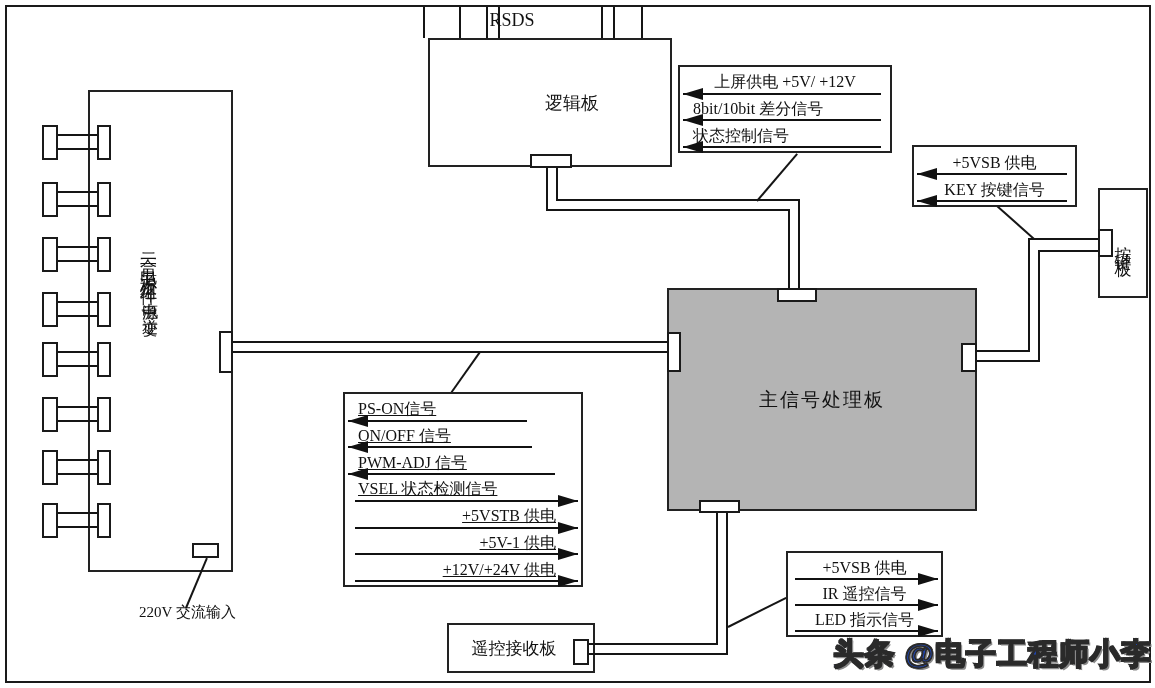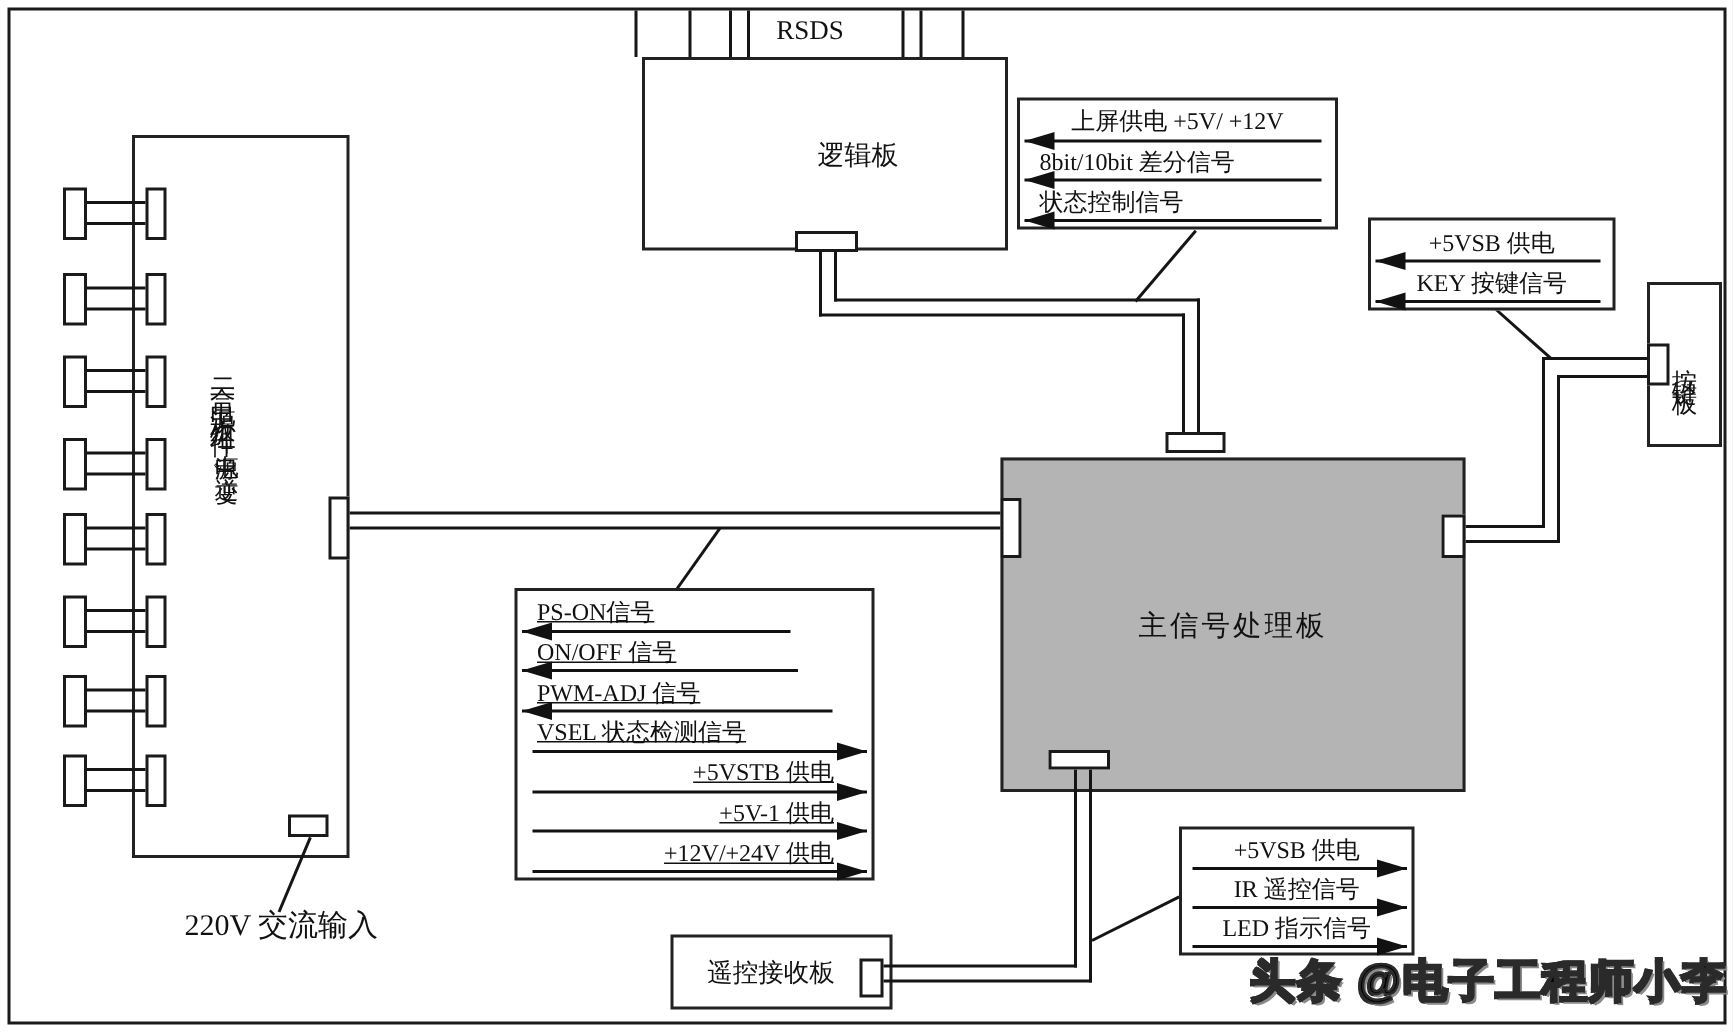--- a/index.html
+++ b/index.html
@@ -28,42 +28,42 @@
   .ah.right{right:0;border-left:20px solid #111;}
   .vtext{writing-mode:vertical-rl;text-orientation:mixed;}
   #rsds{font-size:18px;text-align:center;}
   #logic-label{font-size:18px;}
   #main-label{font-size:19px;letter-spacing:2px;}
   #keypad-label{font-size:17px;letter-spacing:7px;}
   #remote-label{font-size:17px;padding-right:14px;}
   #pb-text{display:flex;gap:7px;}
   #pb-main{font-size:17px;letter-spacing:5px;}
   #pb-sub{font-size:16px;letter-spacing:2px;margin-top:-4px;}
-  #ac-label{font-size:20px;text-align:center;}
+  #ac-label{font-size:15px;text-align:center;}
   #watermark{
     font-family:"Liberation Sans","DejaVu Sans",sans-serif;font-weight:bold;
-    font-size:30px;letter-spacing:1px;color:#000000;text-align:right;
+    font-size:30px;letter-spacing:1px;color:#1d4ed8;text-align:right;
     -webkit-text-stroke:1.6px #2a2a2a;
     text-shadow:2px 2px 0 #8a8a8a,1px 1px 0 #2a2a2a,-1px -1px 0 #2a2a2a,
                 1px -1px 0 #2a2a2a,-1px 1px 0 #2a2a2a;
     white-space:nowrap;
   }
 </style>
 </head>
 <body>
 
 <div id="canvas">
 
   <div id="frame" class="abs"></div>
 
   <div class="abs board" style="left:428px;top:38px;width:244px;height:129px;padding-left:44px;">
     <span id="logic-label">逻辑板</span>
   </div>
 
-  <div class="abs board" style="left: 667px; top: 288px; width: 310px; height: 223px; background: rgb(180, 180, 180); margin-top: 17px;">
+  <div class="abs board" style="left: 667px; top: 288px; width: 310px; height: 223px; background: rgb(180, 180, 180);">
     <span id="main-label">主信号处理板</span>
   </div>
 
   <div class="abs board" style="left:88px;top:90px;width:145px;height:482px;"></div>
   <div id="pb-text" class="abs vtext" style="left:137px;top:240px;height:200px;">
     <span id="pb-main">二合一电源板组件</span>
     <span id="pb-sub">(电源+逆变)</span>
   </div>
 
   <div class="abs board" style="left:1098px;top:188px;width:50px;height:110px;">
@@ -76,21 +76,21 @@
 
   <div>
     <div class="abs line" style="left:423px;top:7px;width:2px;height:31px;"></div>
     <div class="abs line" style="left:459px;top:7px;width:2px;height:31px;"></div>
     <div class="abs line" style="left:486px;top:7px;width:2px;height:31px;"></div>
     <div class="abs line" style="left:498px;top:7px;width:2px;height:31px;"></div>
     <div class="abs line" style="left:601px;top:7px;width:2px;height:31px;"></div>
     <div class="abs line" style="left:613px;top:7px;width:2px;height:31px;"></div>
     <div class="abs line" style="left:641px;top:7px;width:2px;height:31px;"></div>
   </div>
-  <div id="rsds" class="abs" style="left:498px;top:10px;width:84px;">RSDS</div>
+  <div id="rsds" class="abs" style="left:470px;top:10px;width:84px;">RSDS</div>
 
   <div>
     <div class="abs line" style="left:546px;top:166px;width:2px;height:45px;"></div>
     <div class="abs line" style="left:556px;top:166px;width:2px;height:35px;"></div>
     <div class="abs line" style="left:556px;top:199px;width:244px;height:2px;"></div>
     <div class="abs line" style="left:546px;top:209px;width:244px;height:2px;"></div>
     <div class="abs line" style="left:798px;top:199px;width:2px;height:92px;"></div>
     <div class="abs line" style="left:788px;top:209px;width:2px;height:82px;"></div>
   </div>
 

